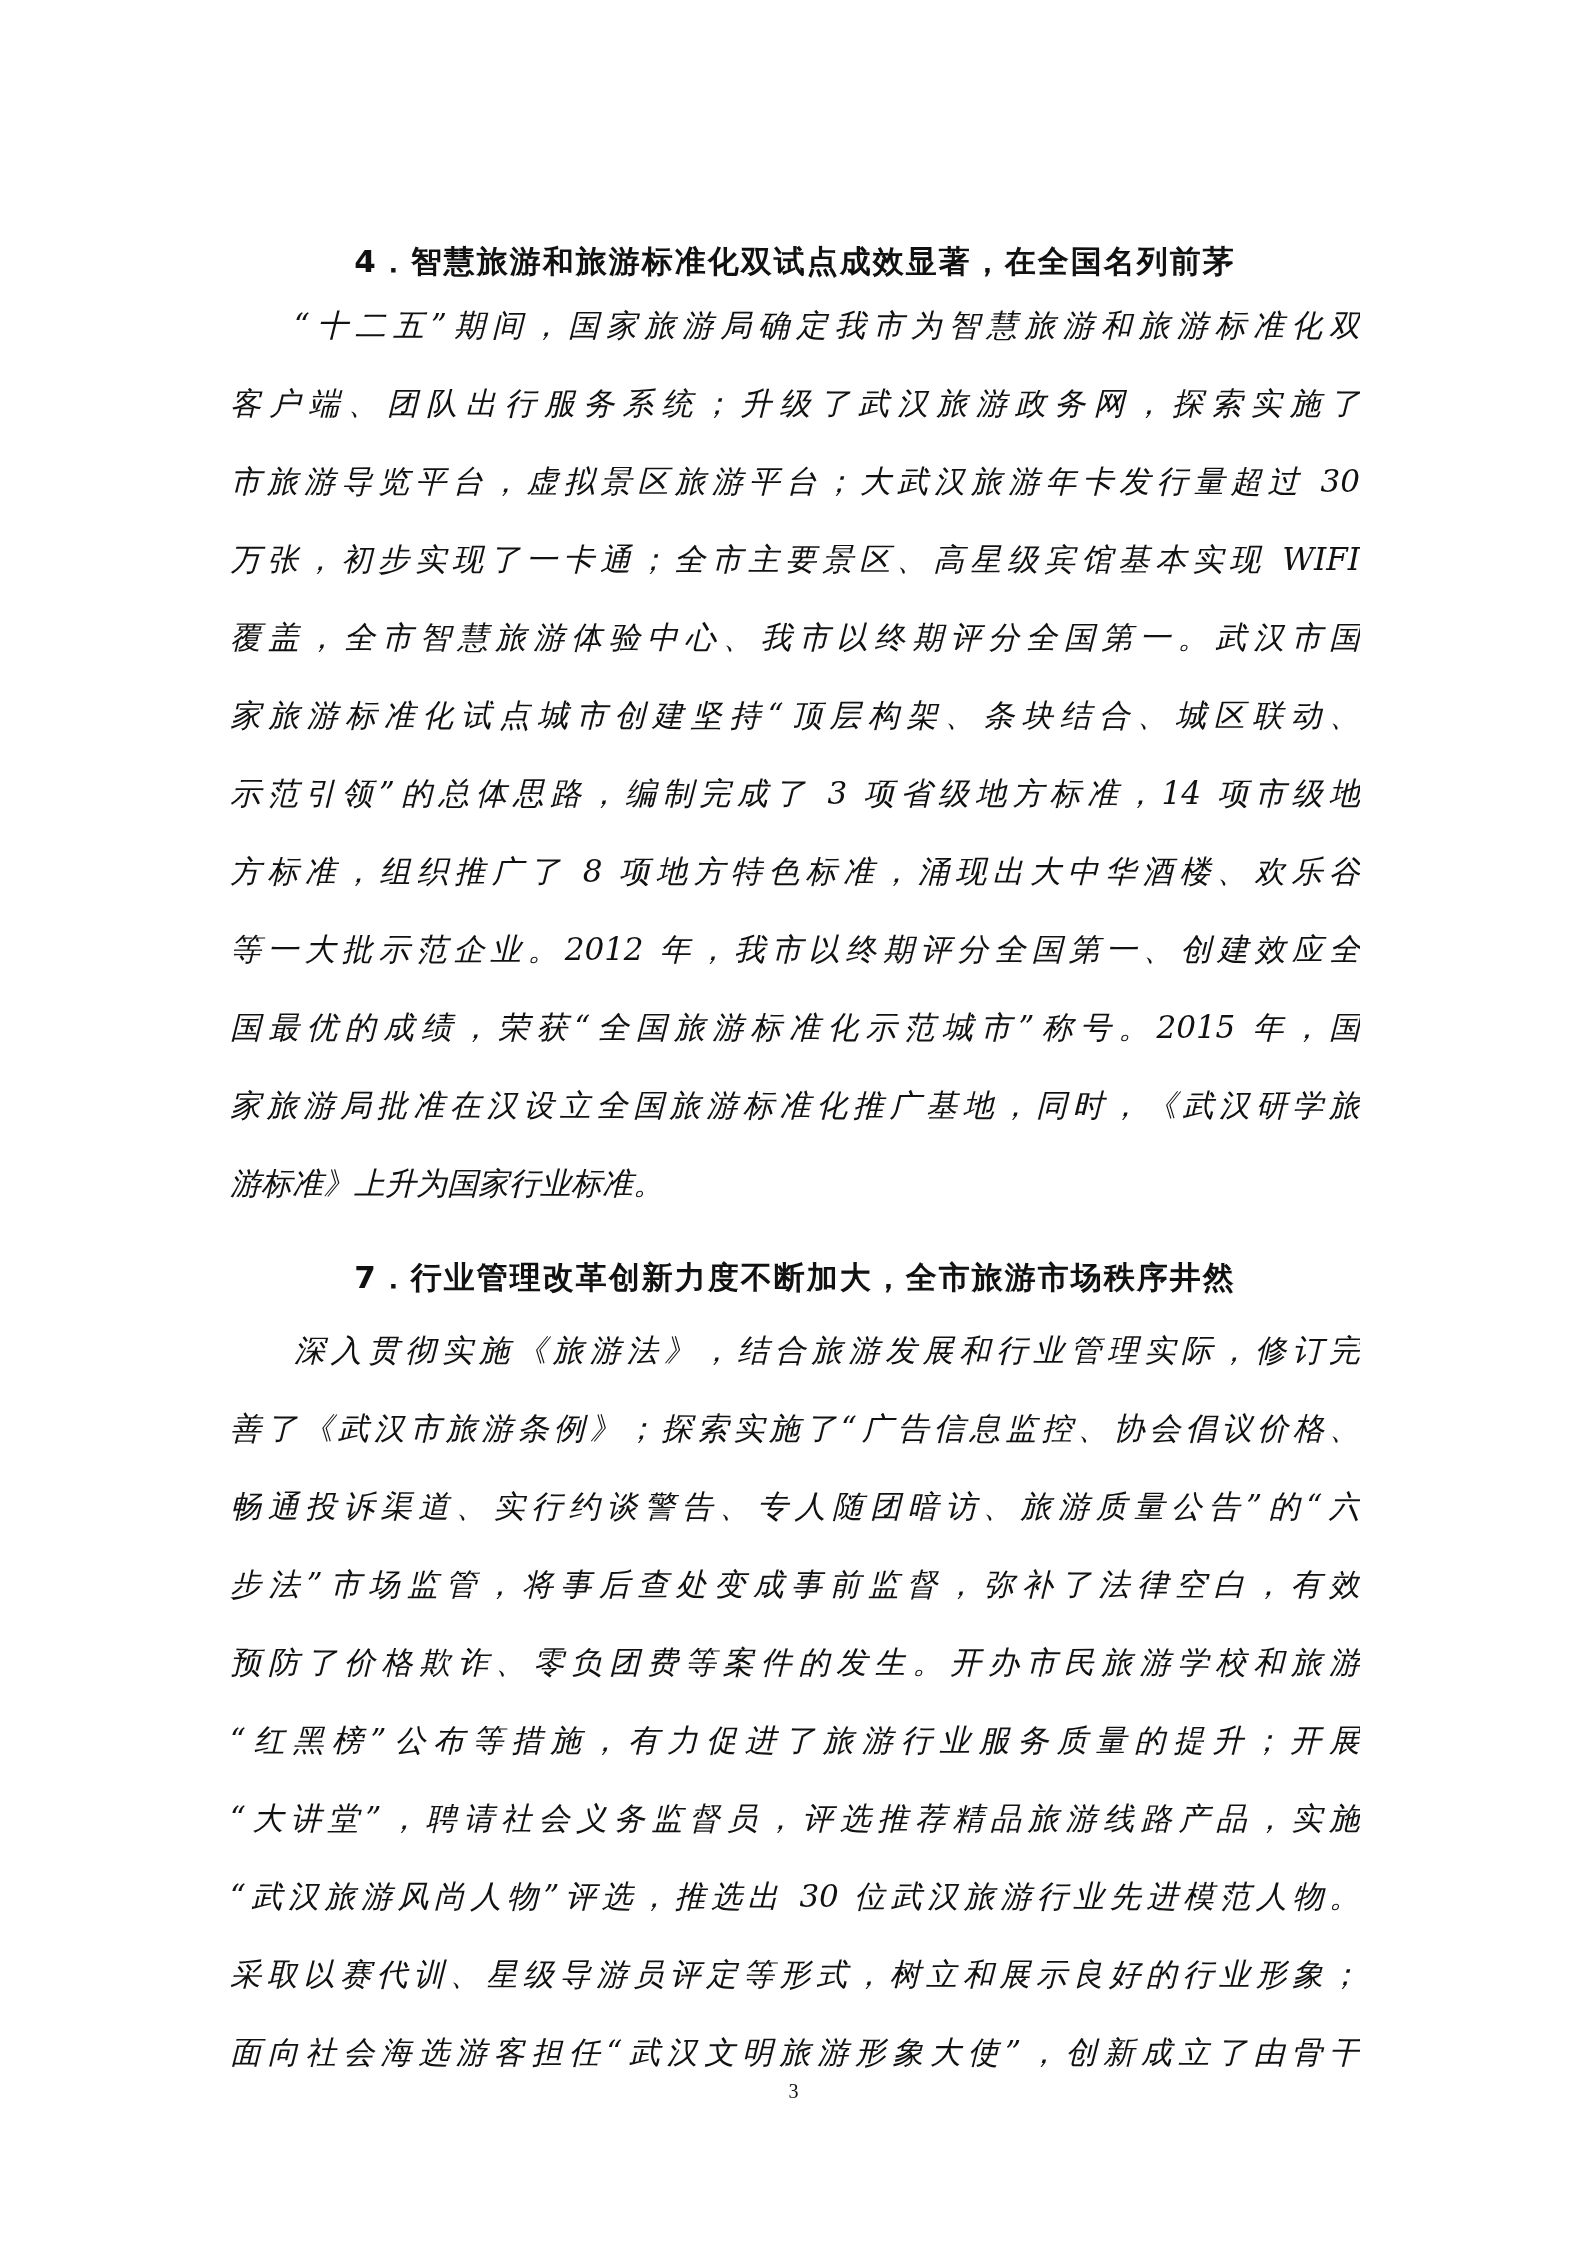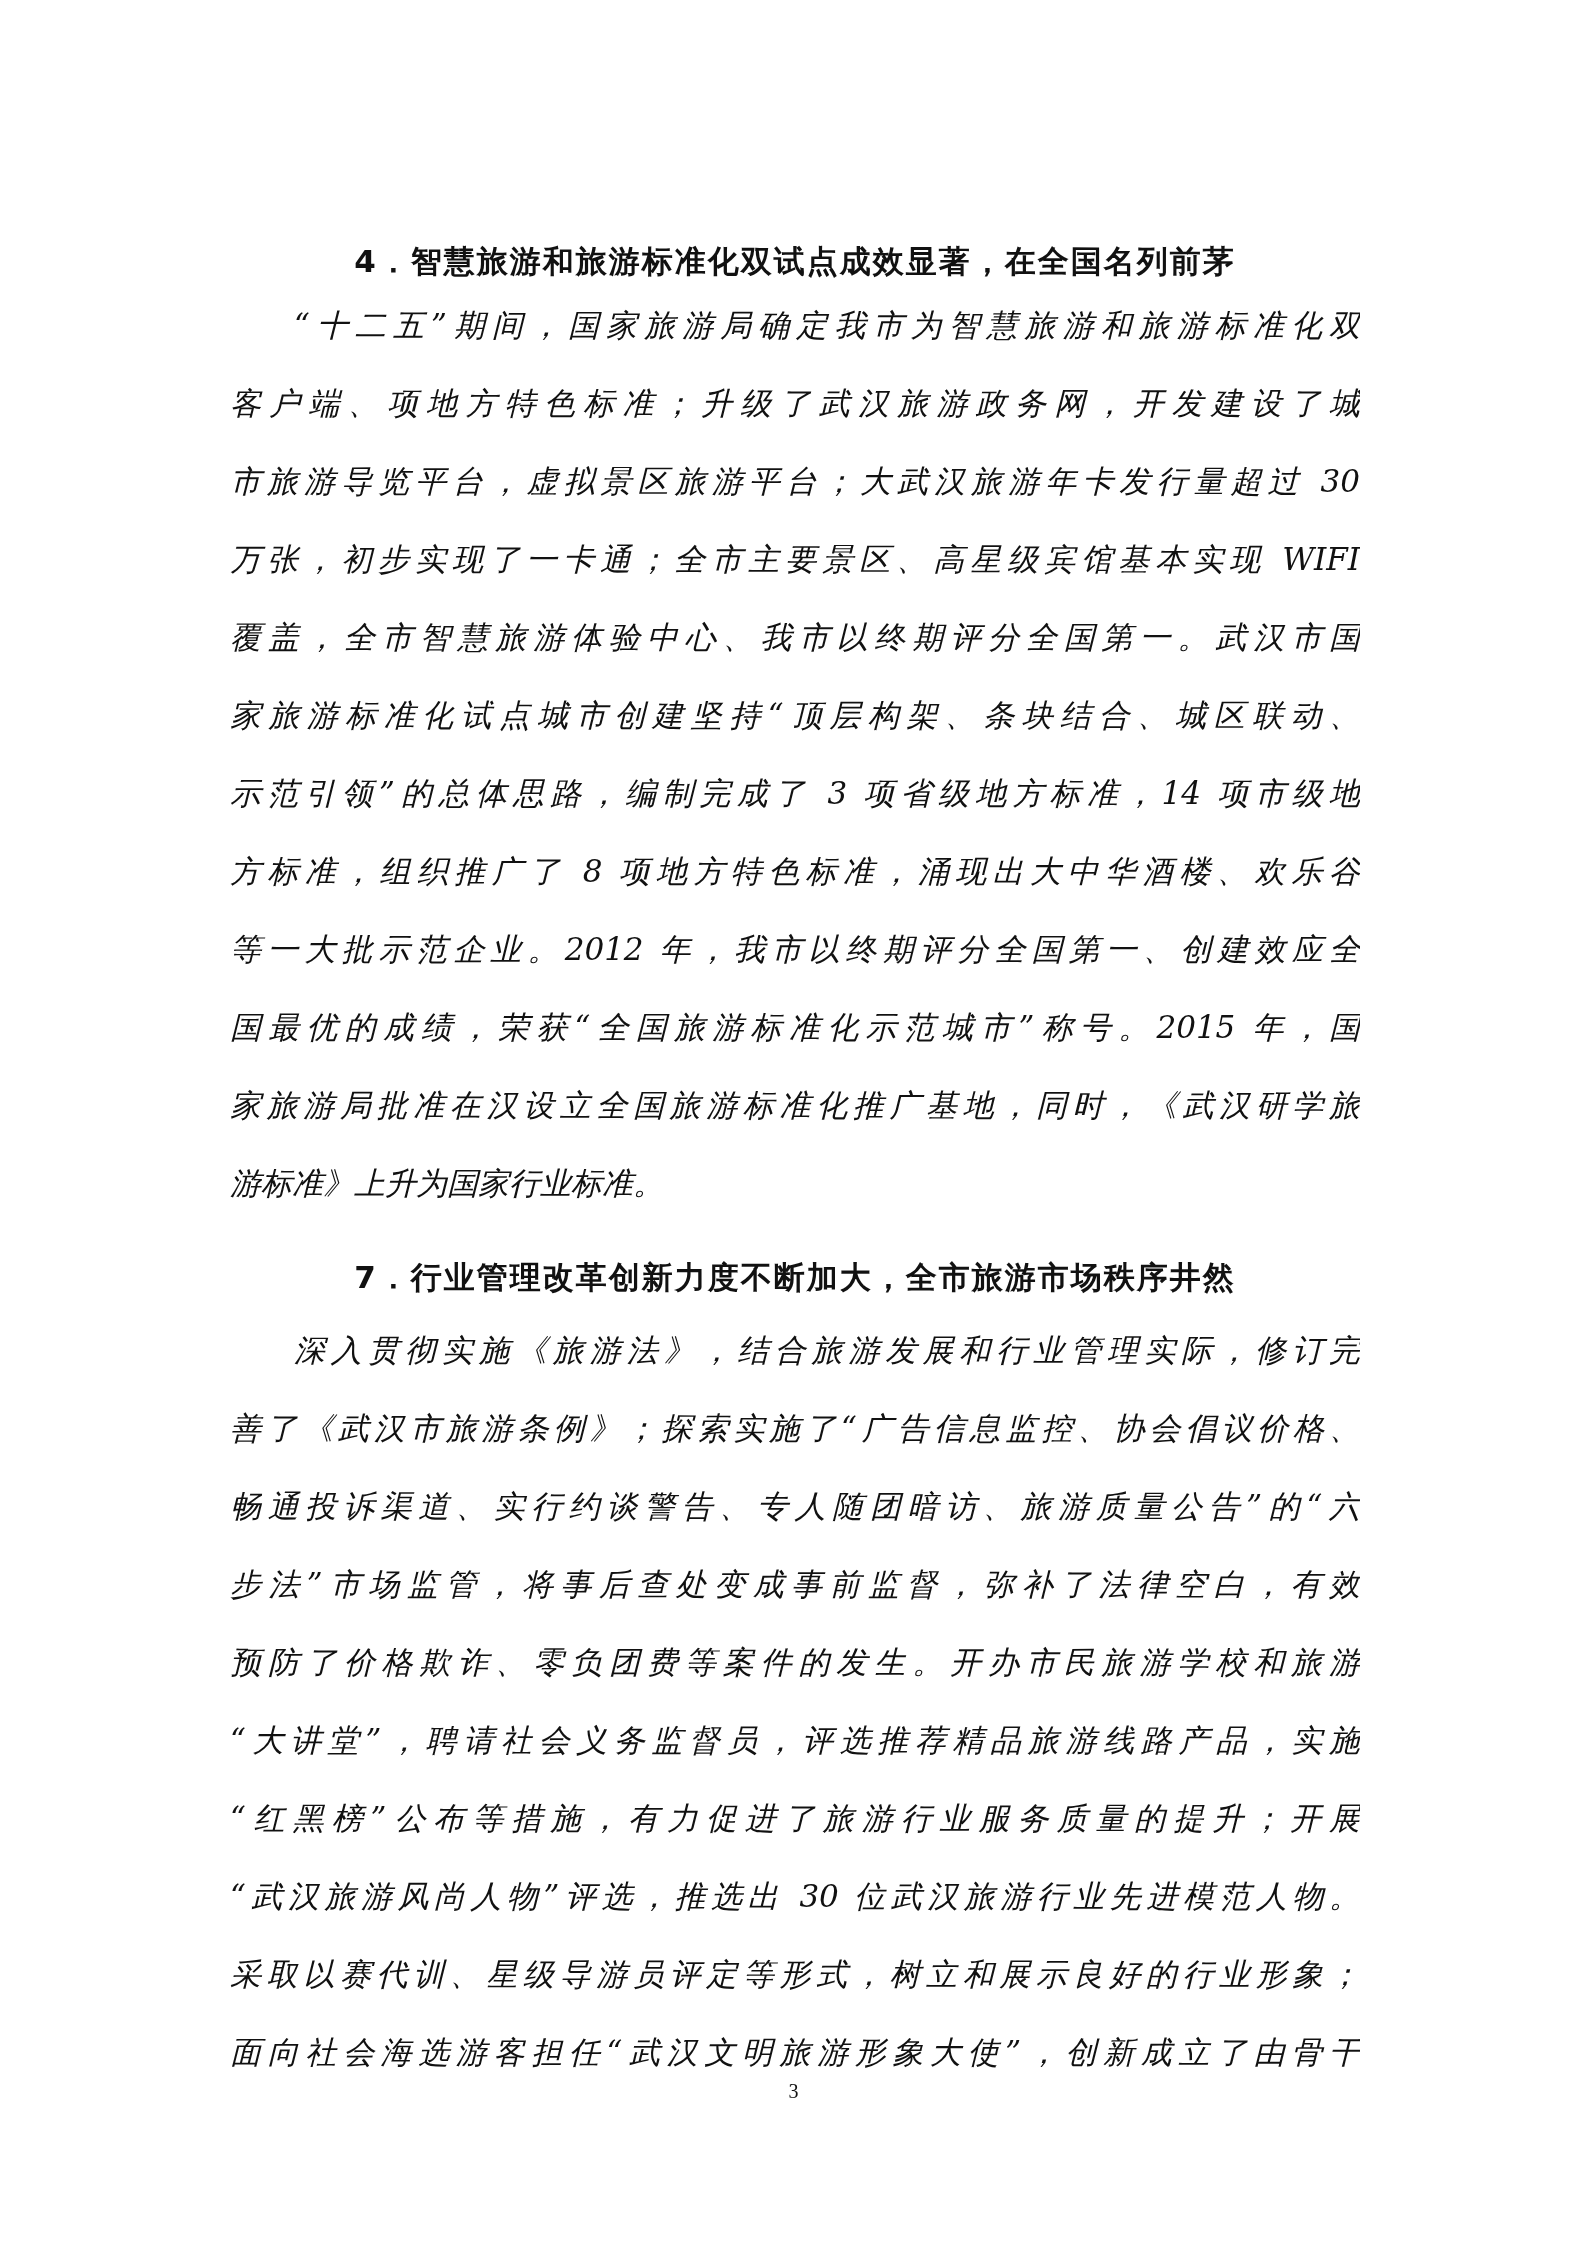--- a/index.html
+++ b/index.html
@@ -19,43 +19,43 @@
 </style>
 </head>
 <body>
 
 <div class="page">
 
   <h3 class="heading" style="top:236px;">4．智慧旅游和旅游标准化双试点成效显著，在全国名列前茅</h3>
 
   <div class="para" style="top:286px;">
     <span class="line indent">“十二五”期间，国家旅游局确定我市为智慧旅游和旅游标准化双</span>
-    <span class="line">客户端、项地方特色标准；升级了武汉旅游政务网，开发建设了城</span>
+    <span class="line">客户端、团队出行服务系统；升级了武汉旅游政务网，探索实施了</span>
     <span class="line">市旅游导览平台，虚拟景区旅游平台；大武汉旅游年卡发行量超过 30</span>
     <span class="line">万张，初步实现了一卡通；全市主要景区、高星级宾馆基本实现 WIFI</span>
     <span class="line">覆盖，全市智慧旅游体验中心、我市以终期评分全国第一。武汉市国</span>
     <span class="line">家旅游标准化试点城市创建坚持“顶层构架、条块结合、城区联动、</span>
     <span class="line">示范引领”的总体思路，编制完成了 3 项省级地方标准，14 项市级地</span>
     <span class="line">方标准，组织推广了 8 项地方特色标准，涌现出大中华酒楼、欢乐谷</span>
     <span class="line">等一大批示范企业。2012 年，我市以终期评分全国第一、创建效应全</span>
     <span class="line">国最优的成绩，荣获“全国旅游标准化示范城市”称号。2015 年，国</span>
     <span class="line">家旅游局批准在汉设立全国旅游标准化推广基地，同时，《武汉研学旅</span>
     <span class="line last">游标准》上升为国家行业标准。</span>
   </div>
 
   <h3 class="heading" style="top:1252px;">7．行业管理改革创新力度不断加大，全市旅游市场秩序井然</h3>
 
   <div class="para" style="top:1311px;">
     <span class="line indent">深入贯彻实施《旅游法》，结合旅游发展和行业管理实际，修订完</span>
     <span class="line">善了《武汉市旅游条例》；探索实施了“广告信息监控、协会倡议价格、</span>
     <span class="line">畅通投诉渠道、实行约谈警告、专人随团暗访、旅游质量公告”的“六</span>
     <span class="line">步法”市场监管，将事后查处变成事前监督，弥补了法律空白，有效</span>
     <span class="line">预防了价格欺诈、零负团费等案件的发生。开办市民旅游学校和旅游</span>
+    <span class="line">“红黑榜”公布等措施，有力促进了旅游行业服务质量的提升；开展</span>
     <span class="line">“大讲堂”，聘请社会义务监督员，评选推荐精品旅游线路产品，实施</span>
-    <span class="line">“红黑榜”公布等措施，有力促进了旅游行业服务质量的提升；开展</span>
     <span class="line">“武汉旅游风尚人物”评选，推选出 30 位武汉旅游行业先进模范人物。</span>
     <span class="line">采取以赛代训、星级导游员评定等形式，树立和展示良好的行业形象；</span>
     <span class="line">面向社会海选游客担任“武汉文明旅游形象大使”，创新成立了由骨干</span>
   </div>
 
 </div>
 
 <div class="pagenum">3</div>
 
 </body></html>

